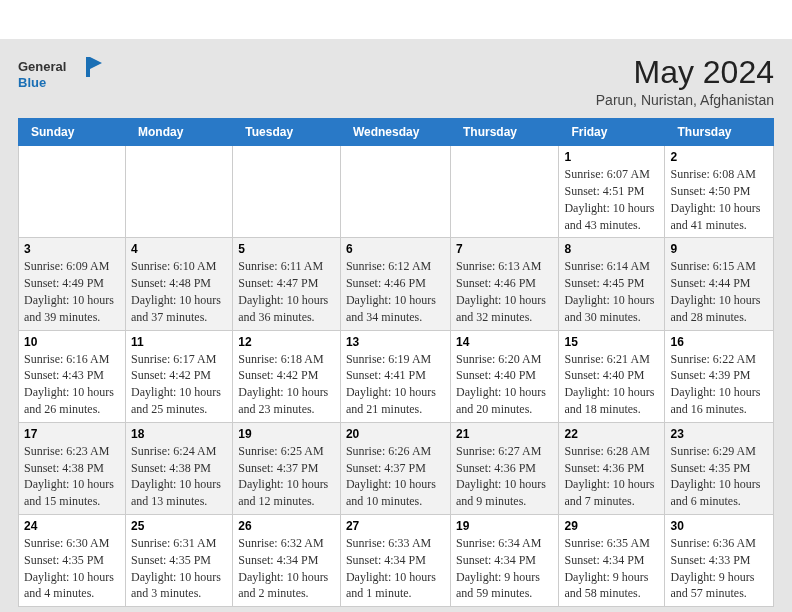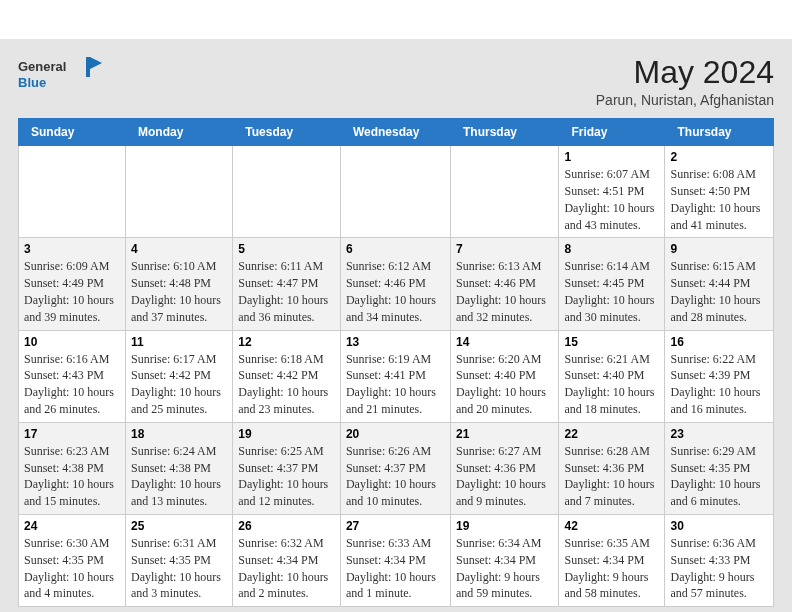--- a/index.html
+++ b/index.html
@@ -258,21 +258,21 @@
           </td>
           <td>
             <span class="day-num">27</span>
             <div class="day-detail">Sunrise: 6:33 AM<br>Sunset: 4:34 PM<br>Daylight: 10 hours and 1 minute.</div>
           </td>
           <td>
             <span class="day-num">19</span>
             <div class="day-detail">Sunrise: 6:34 AM<br>Sunset: 4:34 PM<br>Daylight: 9 hours and 59 minutes.</div>
           </td>
           <td>
-            <span class="day-num">42</span>
+            <span class="day-num">29</span>
             <div class="day-detail">Sunrise: 6:35 AM<br>Sunset: 4:34 PM<br>Daylight: 9 hours and 58 minutes.</div>
           </td>
           <td>
             <span class="day-num">30</span>
             <div class="day-detail">Sunrise: 6:36 AM<br>Sunset: 4:33 PM<br>Daylight: 9 hours and 57 minutes.</div>
           </td>
         </tr>
       </tbody>
   </table>
 

